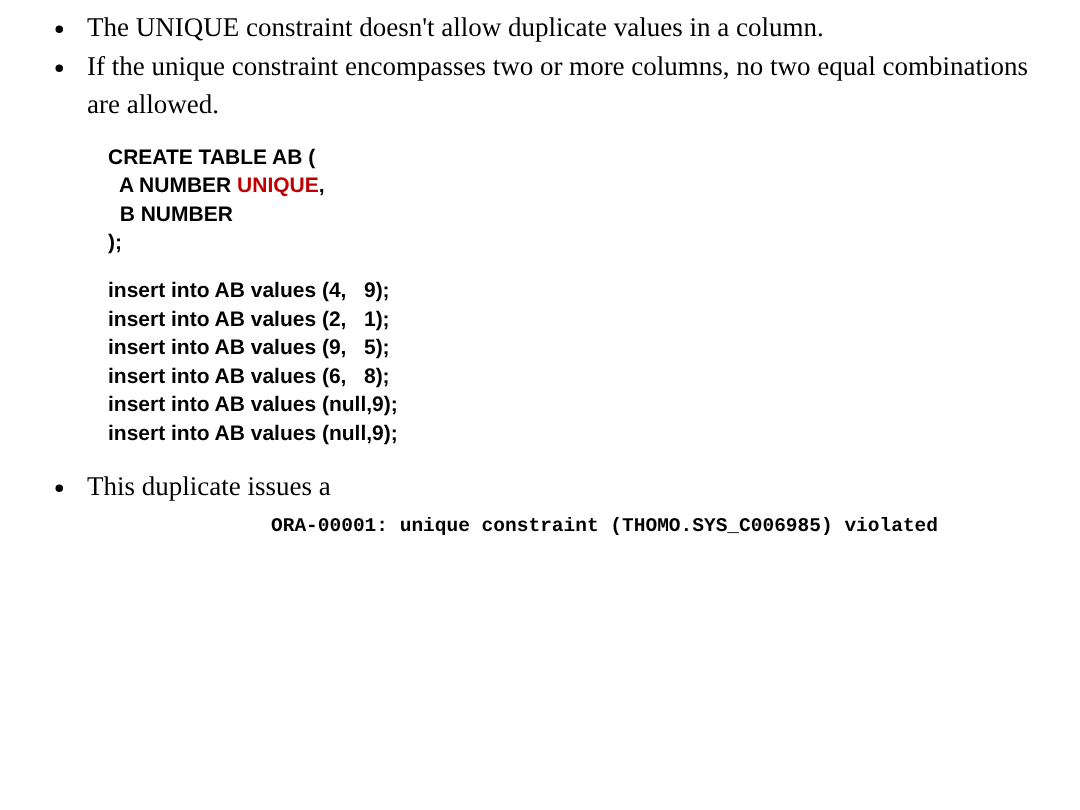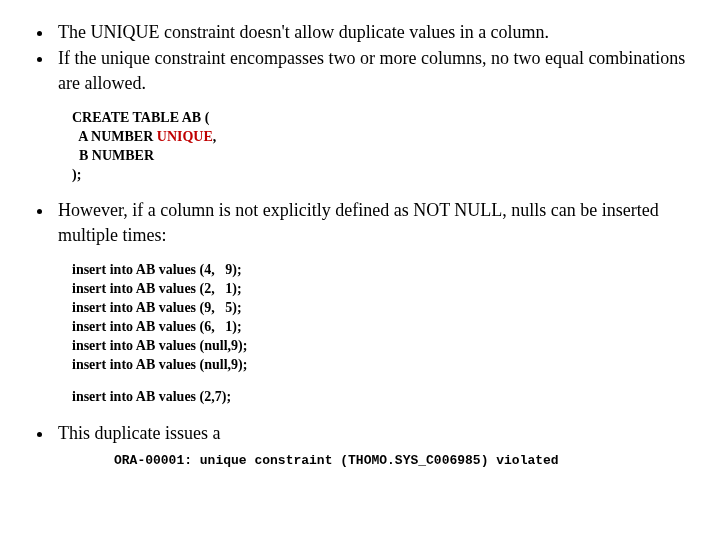--- a/index.html
+++ b/index.html
@@ -6,50 +6,51 @@
     margin: 0;
     padding: 0;
     width: 720px;
     height: 540px;
     background: #fff;
     font-family: "Times New Roman", Times, serif;
     font-size: 18px;
     color: #000;
   }
   .page {
-    padding: 20px 28px 18px 28px;
+    padding: 6px 28px 18px 28px;
   }
   ul.outer {
     margin: 0;
     padding-left: 26px;
     list-style: disc;
   }
   ul.outer > li {
     padding-left: 4px;
     margin-bottom: 2px;
     line-height: 1.35;
   }
   .code-block {
-    font-family: Liberation Serif, serif;
+    font-family: Liberation Sans, sans-serif;
     font-weight: bold;
     font-size: 14px;
     white-space: pre;
     margin: 14px 0 14px 44px;
     line-height: 1.35;
   }
   .code-block .kw {
     color: #c00000;
   }
   .error-block {
     font-family: "Courier New", Courier, monospace;
     font-weight: bold;
     font-size: 13px;
     white-space: pre;
     margin: 6px 0 6px 86px;
     line-height: 1.35;
+    text-align: center;
   }
 </style>
 </head>
 <body>
 
 <div class="page">
 
   <ul class="outer">
 
     <li>
@@ -59,35 +60,29 @@
     <li>
       <span>If the unique constraint encompasses two or more columns, no two equal combinations are allowed.</span>
     </li>
   </ul>
 
   <div class="code-block"><span>CREATE TABLE AB (</span>
 <span><span>  A NUMBER </span><span class="kw">UNIQUE</span><span>,</span></span>
 <span>  B NUMBER</span>
 <span>);</span></div>
 
-  <ul class="outer">
-    <li>
-      <span>However, if a column is not explicitly defined as NOT NULL, nulls can be inserted multiple times:</span>
-    </li>
-  </ul>
 
   <div class="code-block"><span>insert into AB values (4,   9);</span>
 <span>insert into AB values (2,   1);</span>
 <span>insert into AB values (9,   5);</span>
-<span>insert into AB values (6,   1);</span>
+<span>insert into AB values (6,   8);</span>
 <span>insert into AB values (null,9);</span>
 <span>insert into AB values (null,9);</span></div>
 
 
-  <div class="code-block"><span>insert into AB values (2,7);</span></div>
 
   <ul class="outer">
     <li>
       <span>This duplicate issues a</span>
     </li>
   </ul>
 
   <div class="error-block"><span>ORA-00001: unique constraint (THOMO.SYS_C006985) violated</span></div>
 
 </div>

